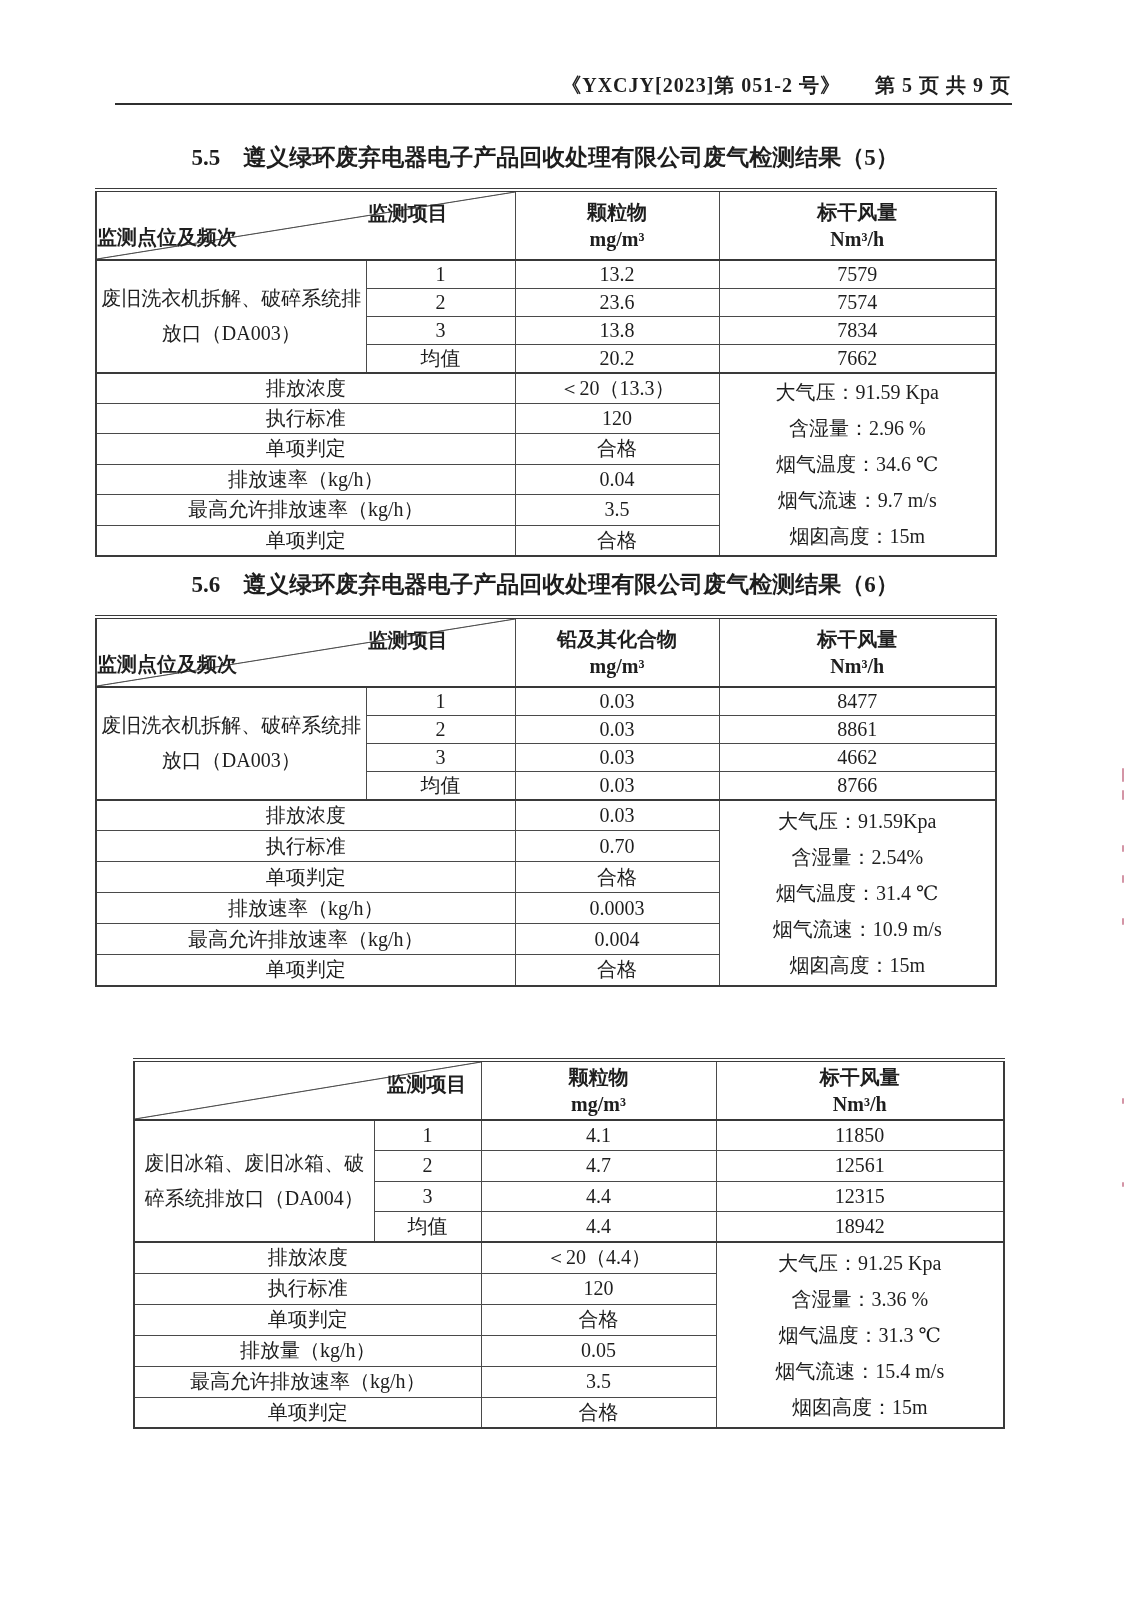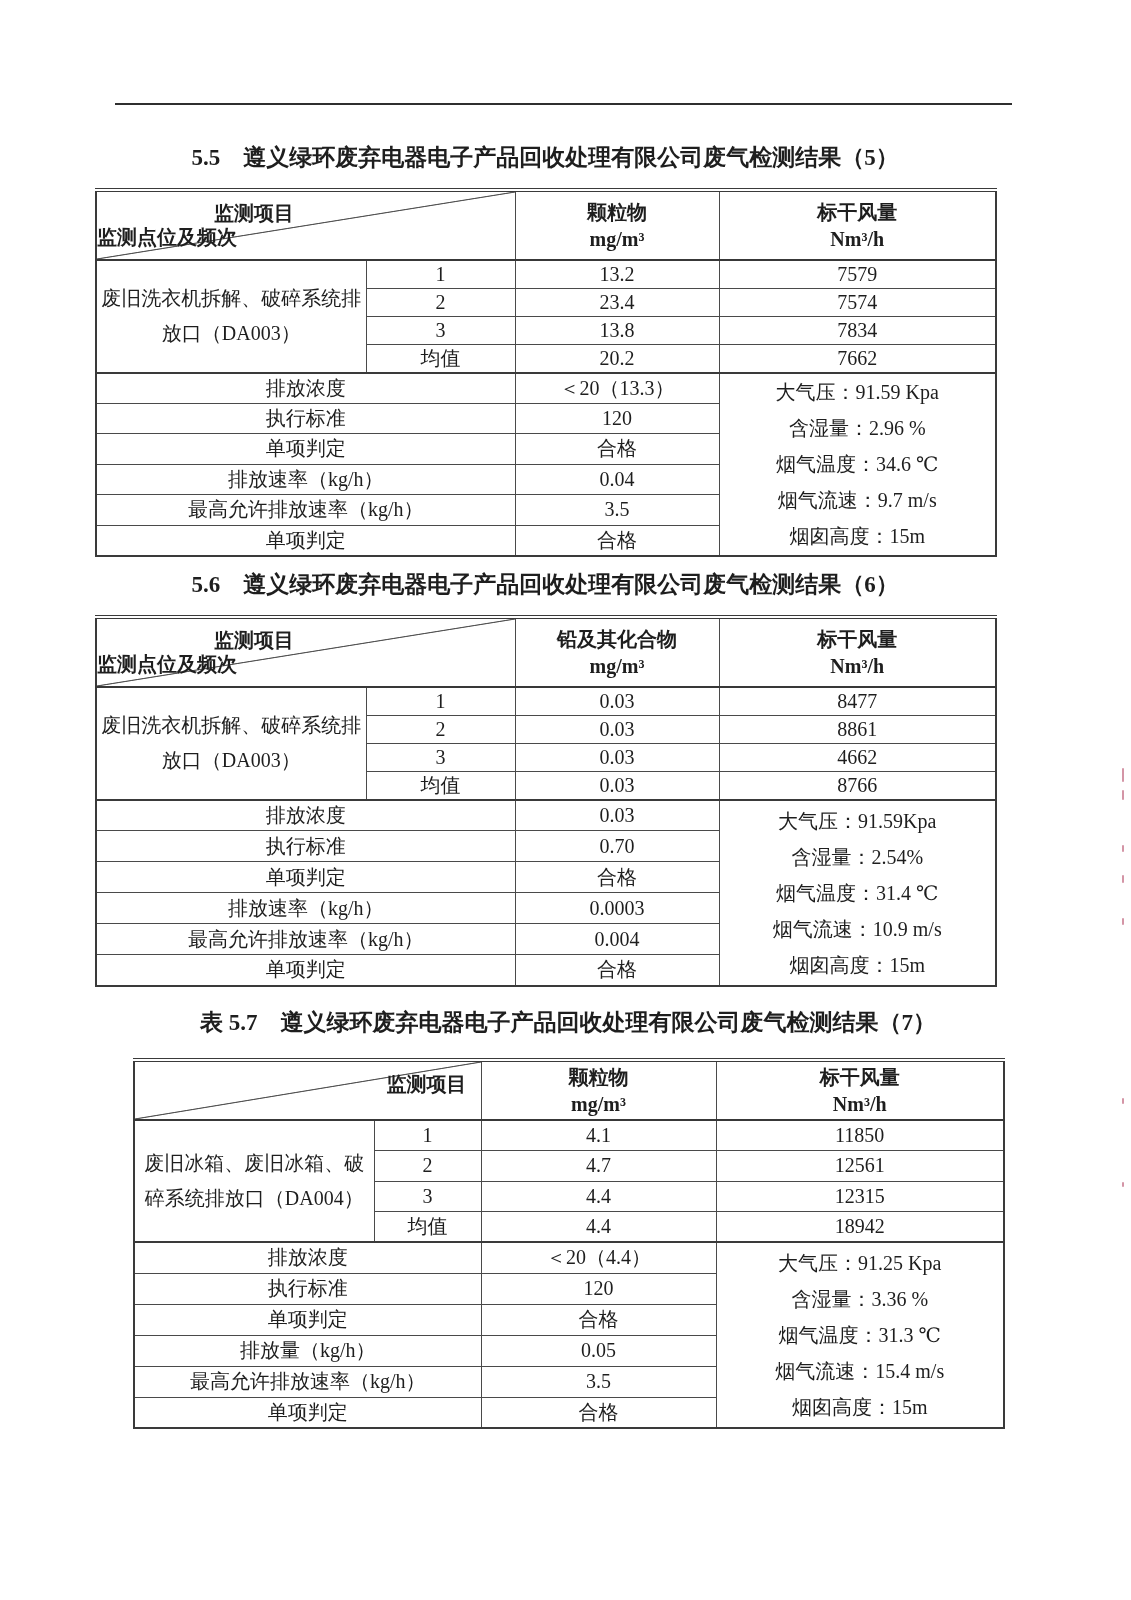--- a/index.html
+++ b/index.html
@@ -31,33 +31,37 @@
   }
   .hdr-row td{border-bottom:2px solid #383838;font-weight:bold;}
   .hdr-cell div{line-height:27px;}
   .corner{position:relative;}
   .corner::after{
     content:"";position:absolute;inset:0;pointer-events:none;
     background:linear-gradient(to bottom right,
       transparent calc(50% - 1px),#575757 calc(50% - 0.2px),
       #575757 calc(50% + 0.2px),transparent calc(50% + 1px));
   }
-  .corner-top{position:absolute;top:8px;left:28%;width:56%;text-align:left;z-index:1;}
+  .corner-top{position:absolute;top:8px;left:28%;width:56%;text-align:right;z-index:1;}
   .corner-bottom{position:absolute;bottom:8px;left:0;z-index:1;white-space:nowrap;}
   .corner.right-top .corner-top{left:auto;right:14px;width:auto;top:9px;}
   .point-cell{line-height:35px;padding:0 10px;}
   .sum-first td{border-top:2px solid #3a3a3a;}
   .info-cell{text-align:left;padding-left:18px;}
   .info-cell div{line-height:36px;white-space:nowrap;}
   .scan-mark{position:absolute;width:2px;border-radius:1px;background:rgba(176,62,92,0.55);}
 </style>
 </head>
 <body>
 
 <div class="page" id="page">
+  <div class="page-head">
+    <span>《YXCJY[2023]第 051-2 号》</span>
+    <span>第 5 页 共 9 页</span>
+  </div>
   <div class="head-rule"></div>
 <div class="tbl-title" style="left: 95px; top: 143px; width: 900px;">5.5　遵义绿环废弃电器电子产品回收处理有限公司废气检测结果（5）</div>
     <div class="tbl-wrap" style="left: 95px; top: 188px;">
       <table class="report" style="width: 900px;">
         <colgroup>
           <col style="width: 270px;">
           <col style="width: 149px;">
           <col style="width: 204px;">
           <col style="width: 277px;">
         </colgroup>
@@ -77,21 +81,21 @@
             </td>
           </tr>
           <tr style="height: 28px;">
             <td class="point-cell" rowspan="4">废旧洗衣机拆解、破碎系统排放口（DA003）</td>
             <td>1</td>
             <td>13.2</td>
             <td>7579</td>
           </tr>
           <tr style="height: 28px;">
             <td>2</td>
-            <td>23.4</td>
+            <td>23.6</td>
             <td>7574</td>
           </tr>
           <tr style="height: 28px;">
             <td>3</td>
             <td>13.8</td>
             <td>7834</td>
           </tr>
           <tr style="height: 28px;">
             <td>均值</td>
             <td>20.2</td>
@@ -203,21 +207,20 @@
             <td class="sum-label" colspan="2">最高允许排放速率（kg/h）</td>
             <td>0.004</td>
           </tr>
           <tr style="height: 31px;">
             <td class="sum-label" colspan="2">单项判定</td>
             <td>合格</td>
           </tr>
         </tbody>
       </table>
     </div>
-    <div class="tbl-title" style="left: 133px; top: 1008px; width: 870px;">表 5.7　遵义绿环废弃电器电子产品回收处理有限公司废气检测结果（7）</div>
     <div class="tbl-wrap" style="left: 133px; top: 1058px;">
       <table class="report" style="width: 870px;">
         <colgroup>
           <col style="width: 240px;">
           <col style="width: 107px;">
           <col style="width: 235px;">
           <col style="width: 288px;">
         </colgroup>
         <tbody>
           <tr class="hdr-row" style="height: 60px;">

